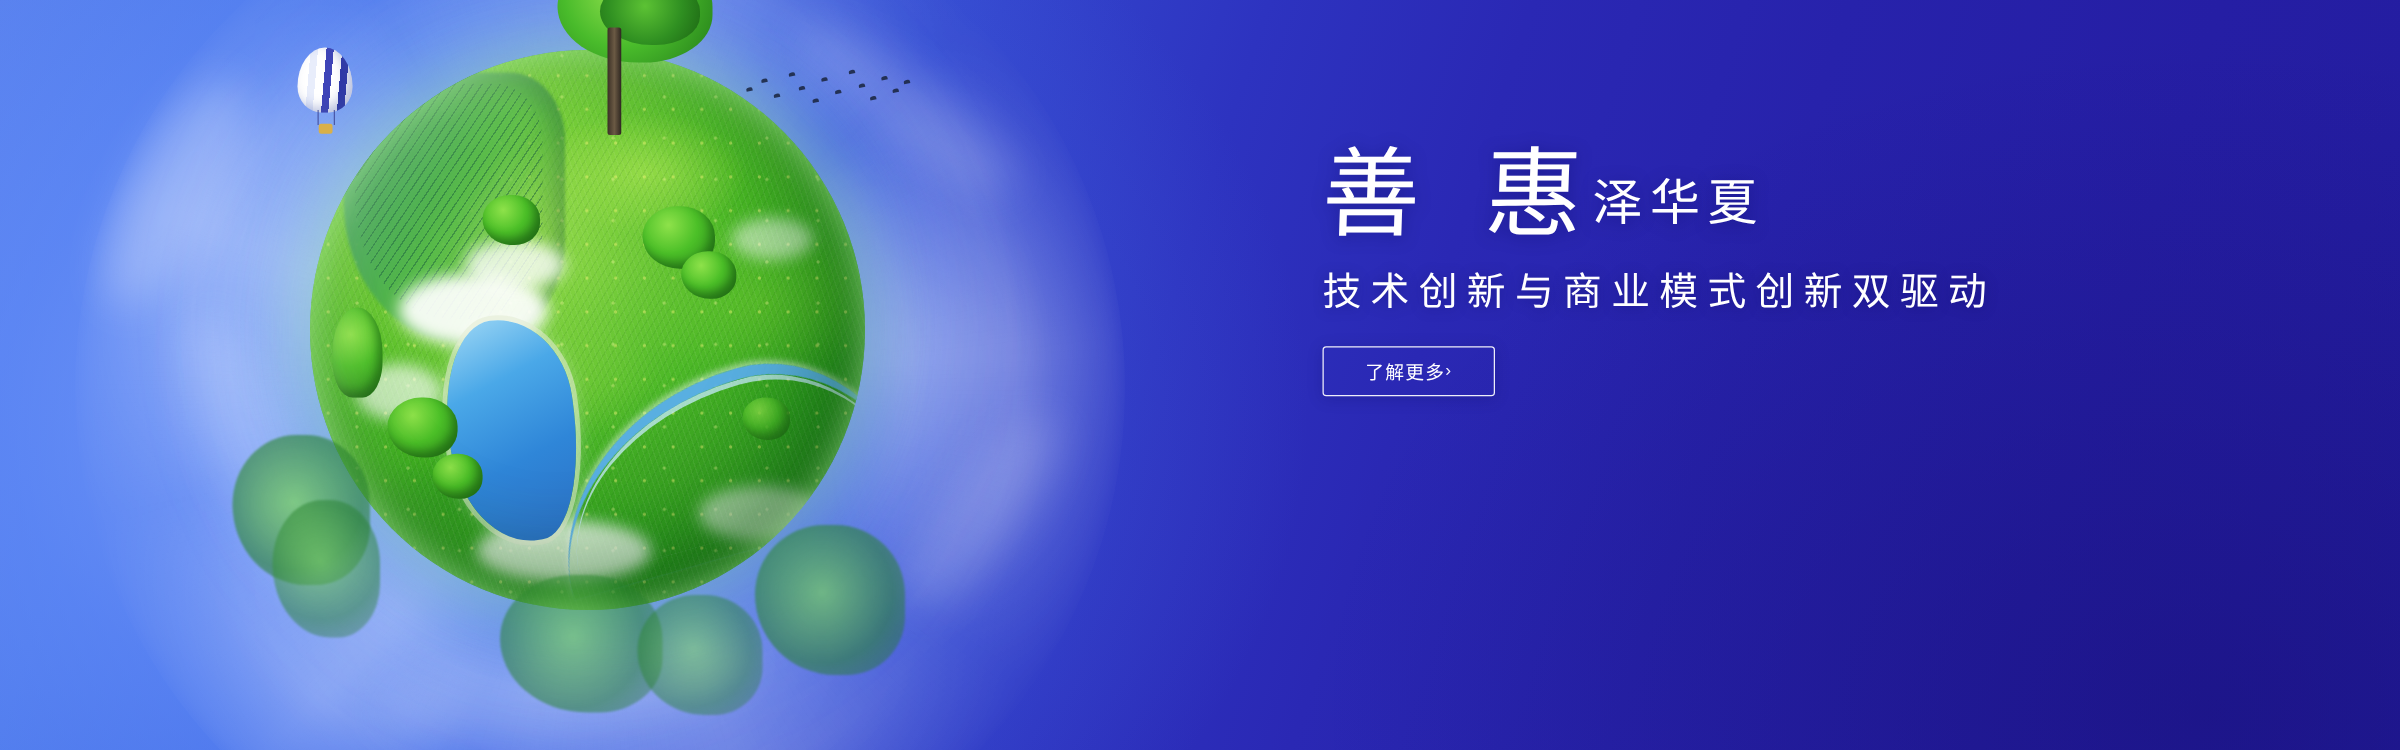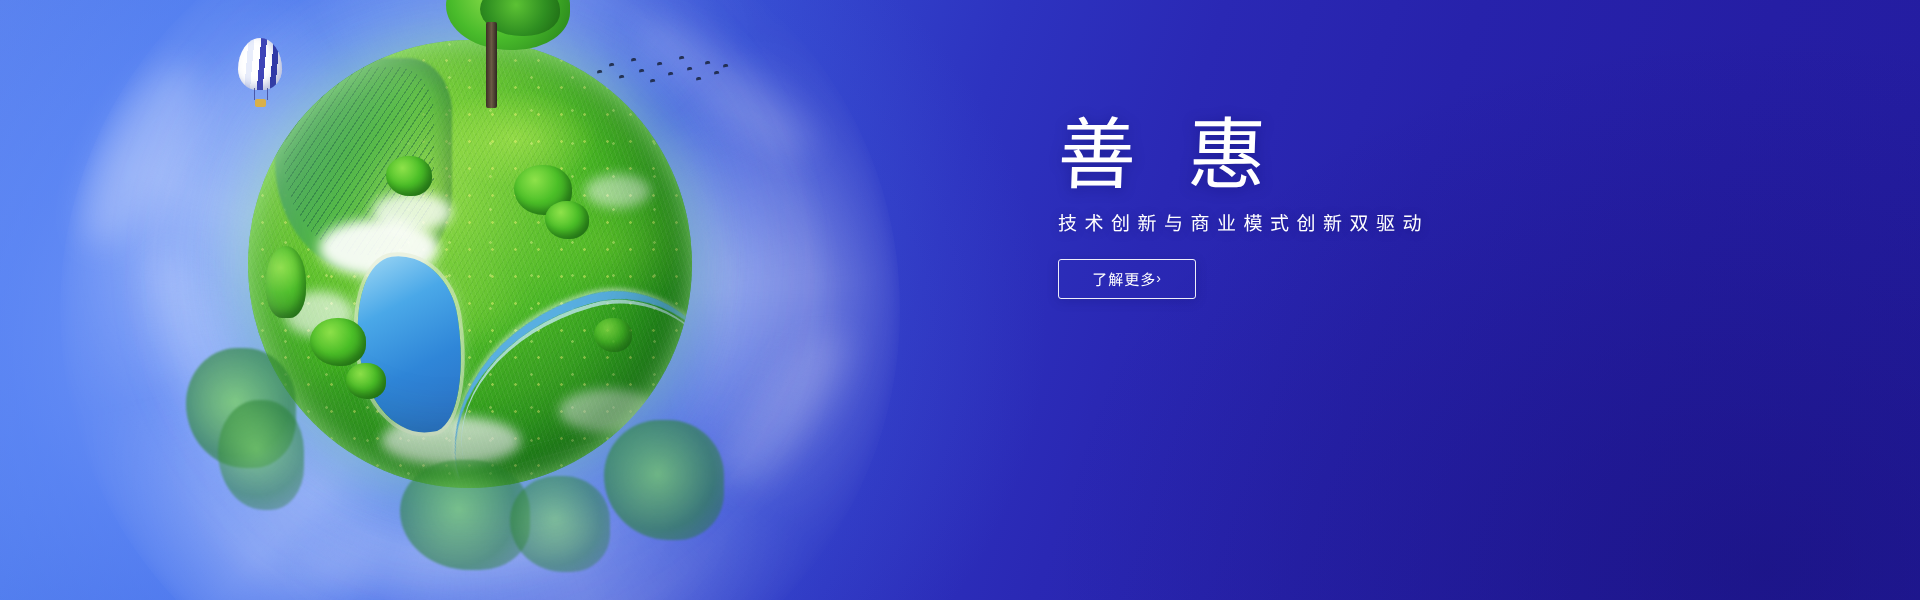--- a/index.html
+++ b/index.html
@@ -204,21 +204,21 @@
   }
   .hl-small{
     font-family:"Liberation Serif","DejaVu Serif",serif;
     font-size:40px;line-height:1;font-weight:400;
     letter-spacing:6px;
     padding-bottom:9px;margin-left:8px;
   }
   .hl-gap{width:52px;}
 
   .subtitle{
-    font-size:19px;letter-spacing:7.5px;font-weight:400;
+    font-size:31px;letter-spacing:7.5px;font-weight:400;
     color:#ffffff;margin-top:16px;
     text-shadow:0 1px 10px rgba(10,10,80,.35);
     white-space:nowrap;
   }
   .desc{
     font-size:17px;letter-spacing:.4px;color:#f2f4ff;
     margin-top:21px;white-space:nowrap;
     text-shadow:0 1px 8px rgba(10,10,80,.3);
   }
 
@@ -317,20 +317,21 @@
   </div>
 
   <div class="vignette"></div>
 
   <div class="copy">
 
     <div class="headline">
       <span class="hl-big">善</span>
       <span class="hl-gap"></span>
       <span class="hl-big">惠</span>
+      <span class="hl-small">泽华夏</span>
     </div>
 
     <div class="subtitle">技术创新与商业模式创新双驱动</div>
 
 
     <div class="cta">
       <span>了解更多</span>
       <span class="chev">›</span>
     </div>
 

